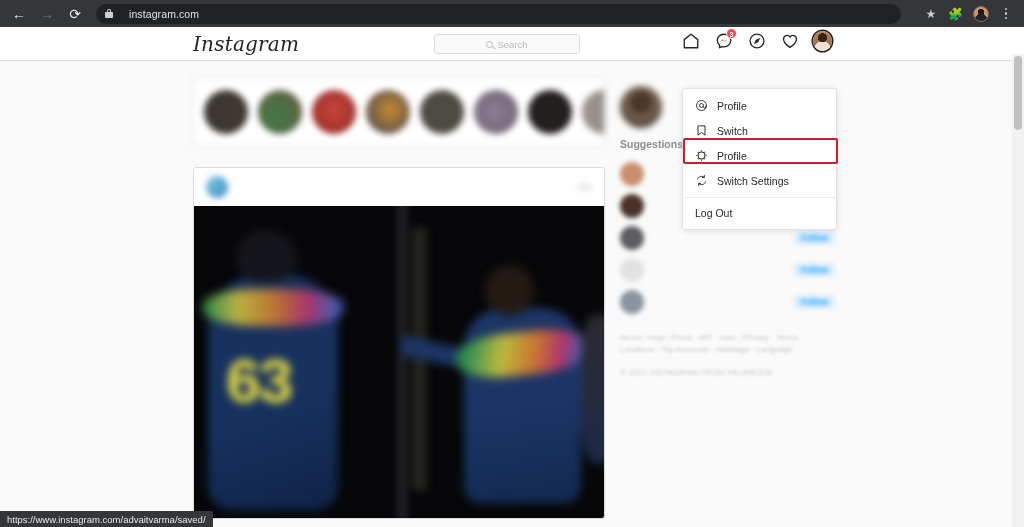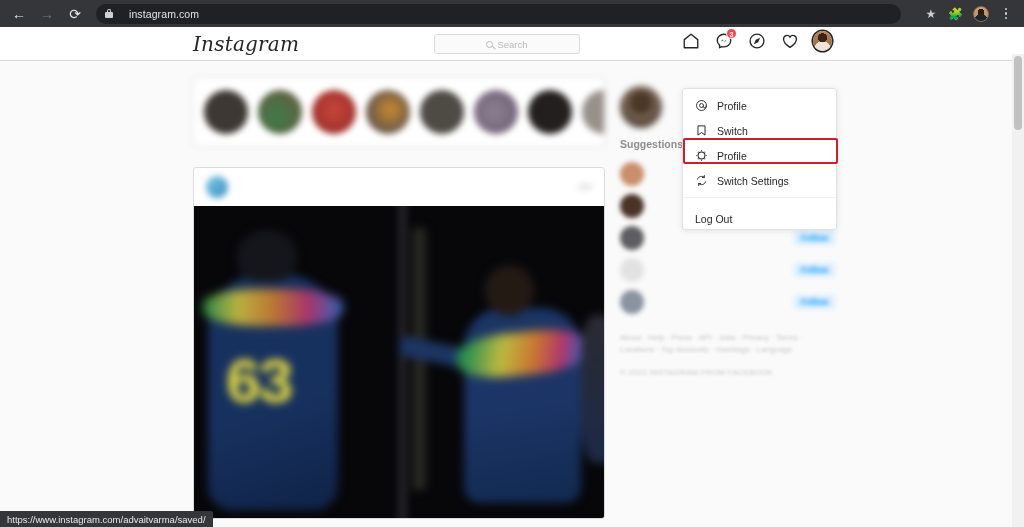--- a/index.html
+++ b/index.html
@@ -181,21 +181,21 @@
     box-shadow: 0 1px 6px rgba(0,0,0,.10);
     padding: 4px 0;
     z-index: 30;
   }
   .menu-item {
     height: 25px; display: flex; align-items: center; gap: 9px;
     padding: 0 12px; font-size: 10.5px; color: #262626;
   }
   .menu-item .mi-icon { width: 13px; height: 13px; flex: none; color: #262626; display: flex; align-items: center; justify-content: center; }
   .menu-sep { height: 1px; background: #efefef; margin: 4px 0 2px; }
-  .menu-item.logout { padding-left: 12px; align-items: flex-end; }
+  .menu-item.logout { padding-left: 12px; }
   .highlight-box {
     position: absolute; left: 683px; top: 111px; width: 155px; height: 26px;
     border: 2.5px solid #cc1f2d; border-radius: 2px;
     z-index: 40; pointer-events: none;
   }
 
   
   .status-bar {
     position: absolute; left: 0; bottom: 0; height: 16px;
     background: #35363a; color: #e6e8ea;

